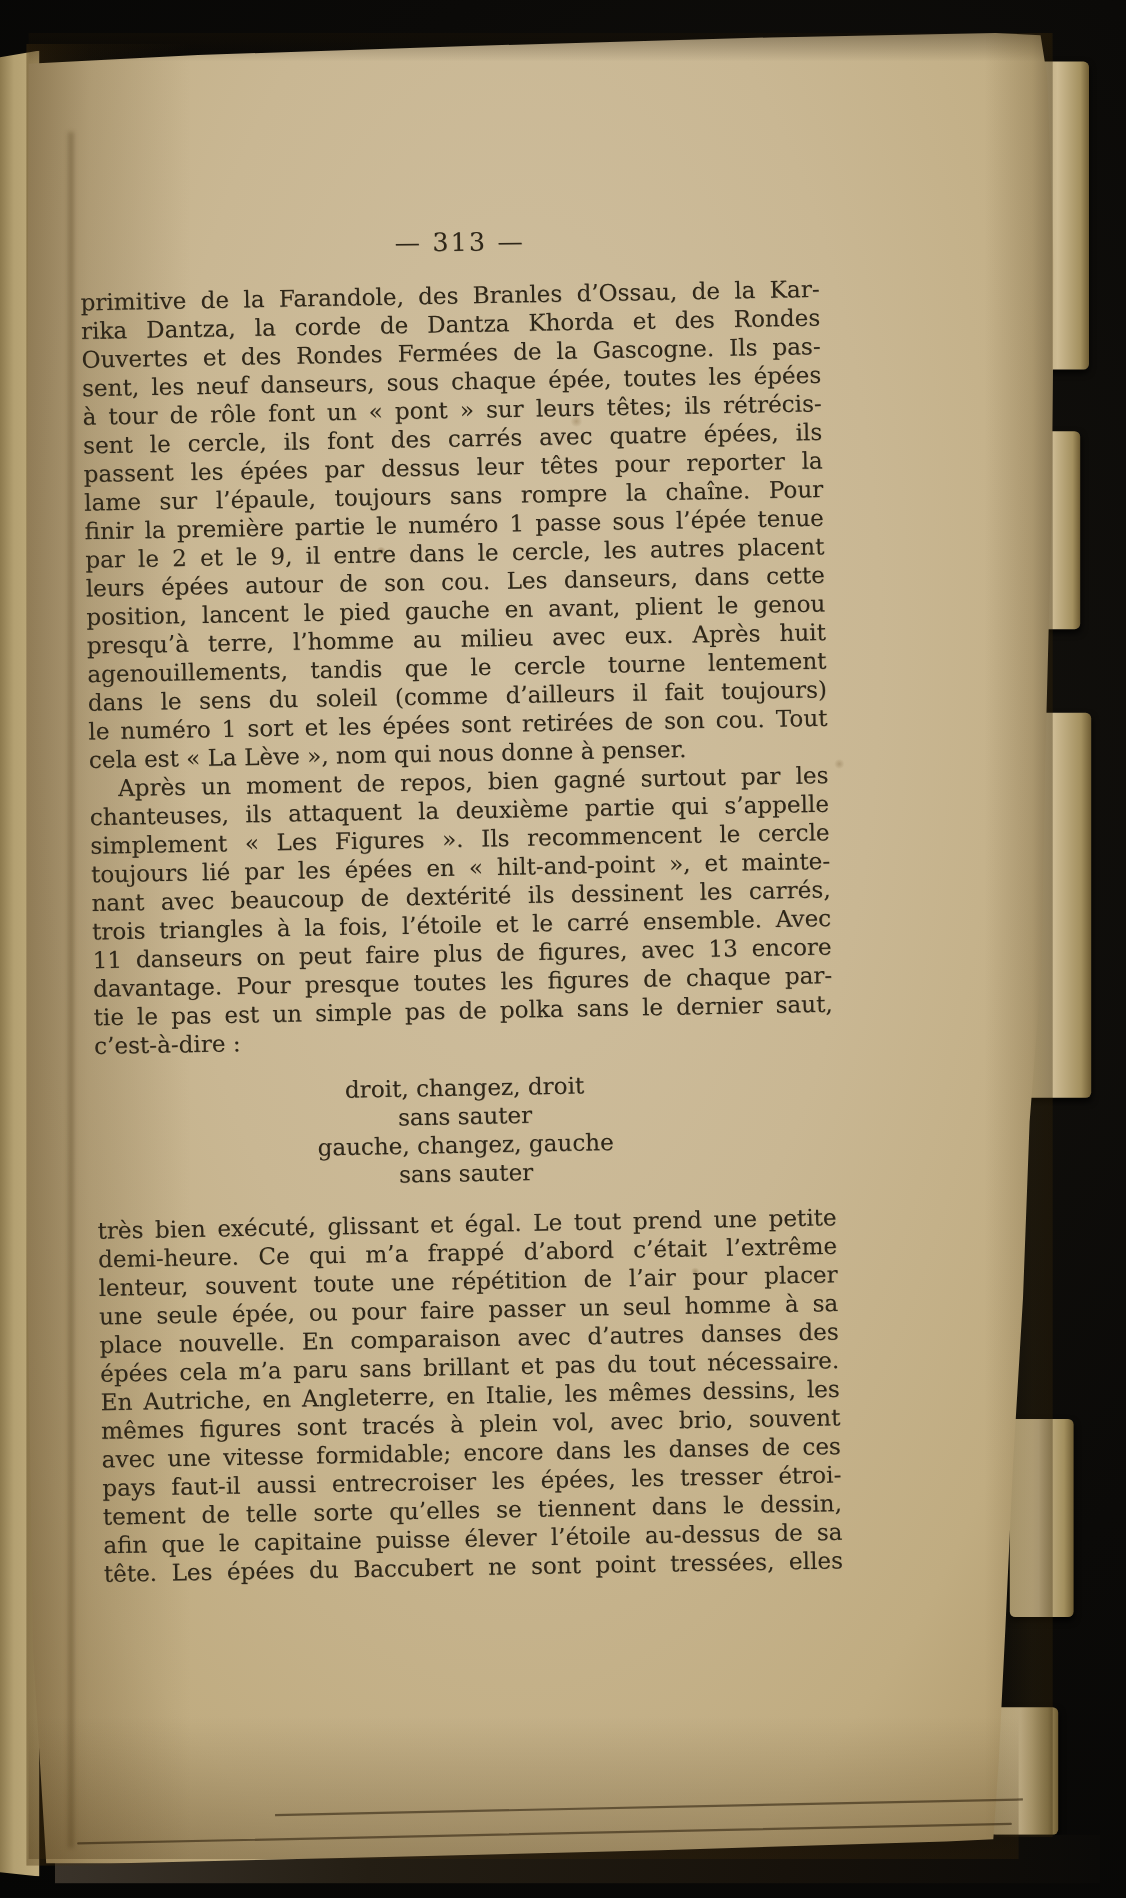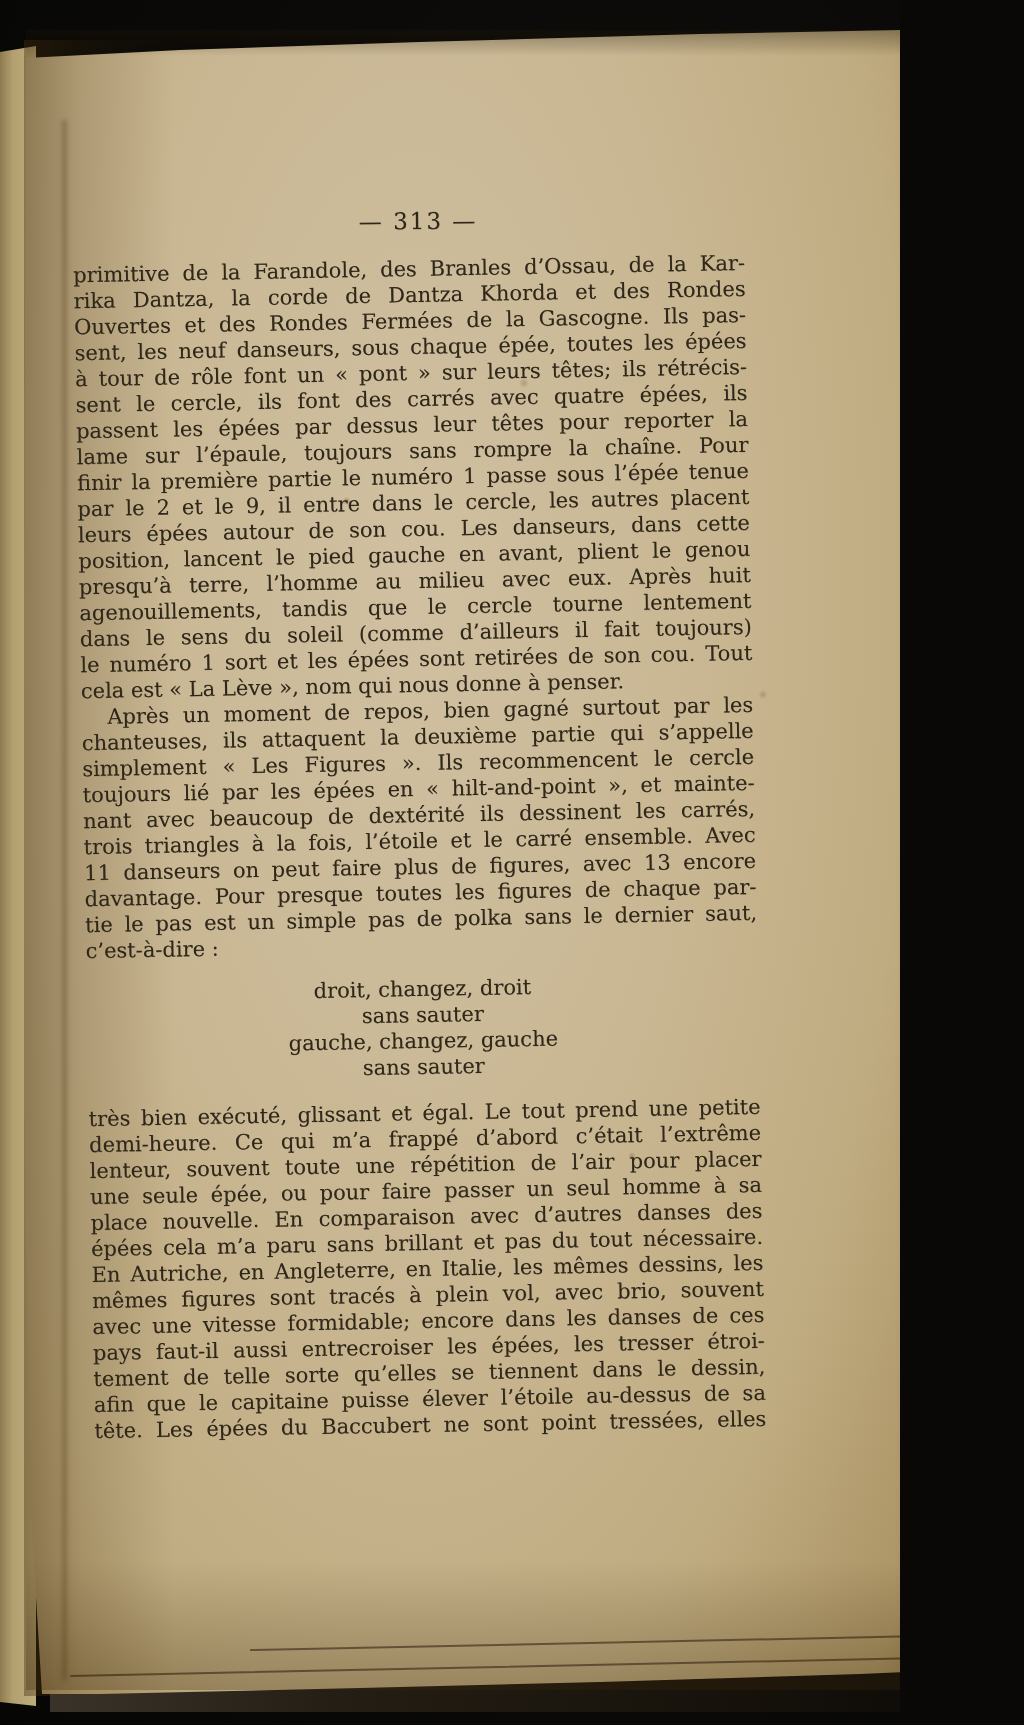--- a/index.html
+++ b/index.html
@@ -1,17 +1,17 @@
 <!DOCTYPE html>
 <html><head>
 <meta charset="utf-8">
 <style>
   html,body{margin:0;padding:0;background:#090806;}
   .stage{
-    position:relative;width:900px;height:1725px;overflow:hidden;
+    position:relative;width:1024px;height:1725px;overflow:hidden;
     background:#0b0a08;
     font-family:"DejaVu Serif","Liberation Serif",serif;
   }
   
   .backdrop{position:absolute;inset:0;
     background:radial-gradient(ellipse at 70% 40%, #14120e 0%, #0b0a08 55%, #060605 100%);}
   
   .left-strip{position:absolute;left:0;top:46px;width:36px;height:1660px;
     background:linear-gradient(90deg,#8d7a4e 0%,#b3a071 35%,#bfac7d 100%);
     clip-path:polygon(0 6px,100% 0,100% 100%,0 calc(100% - 4px));}

